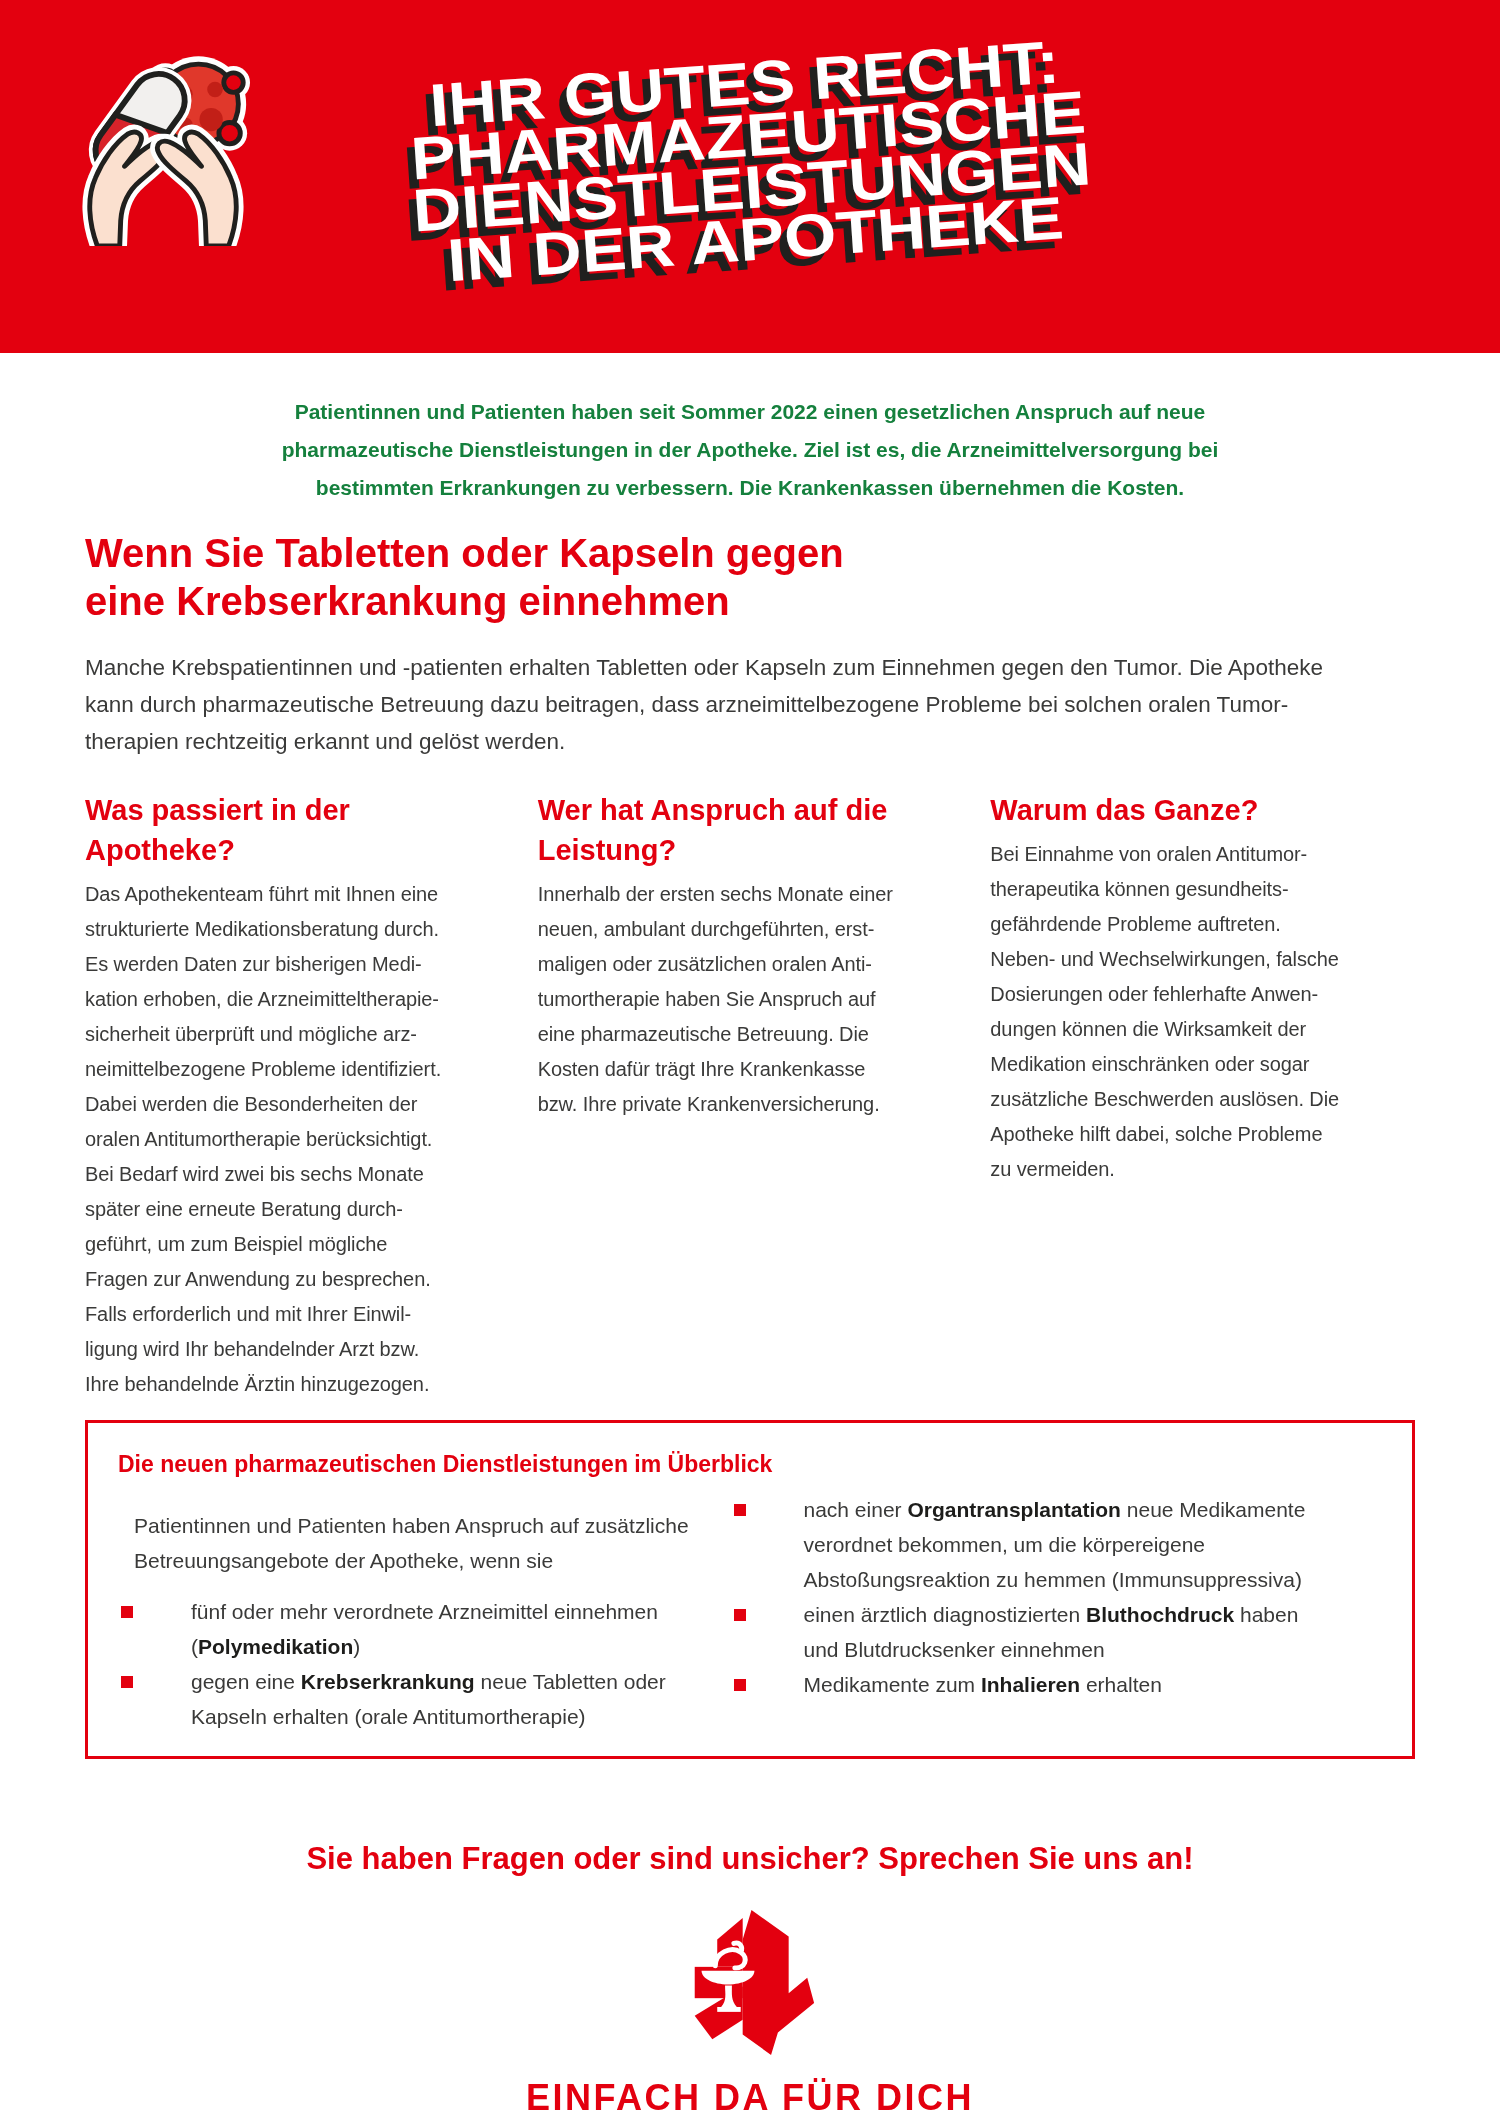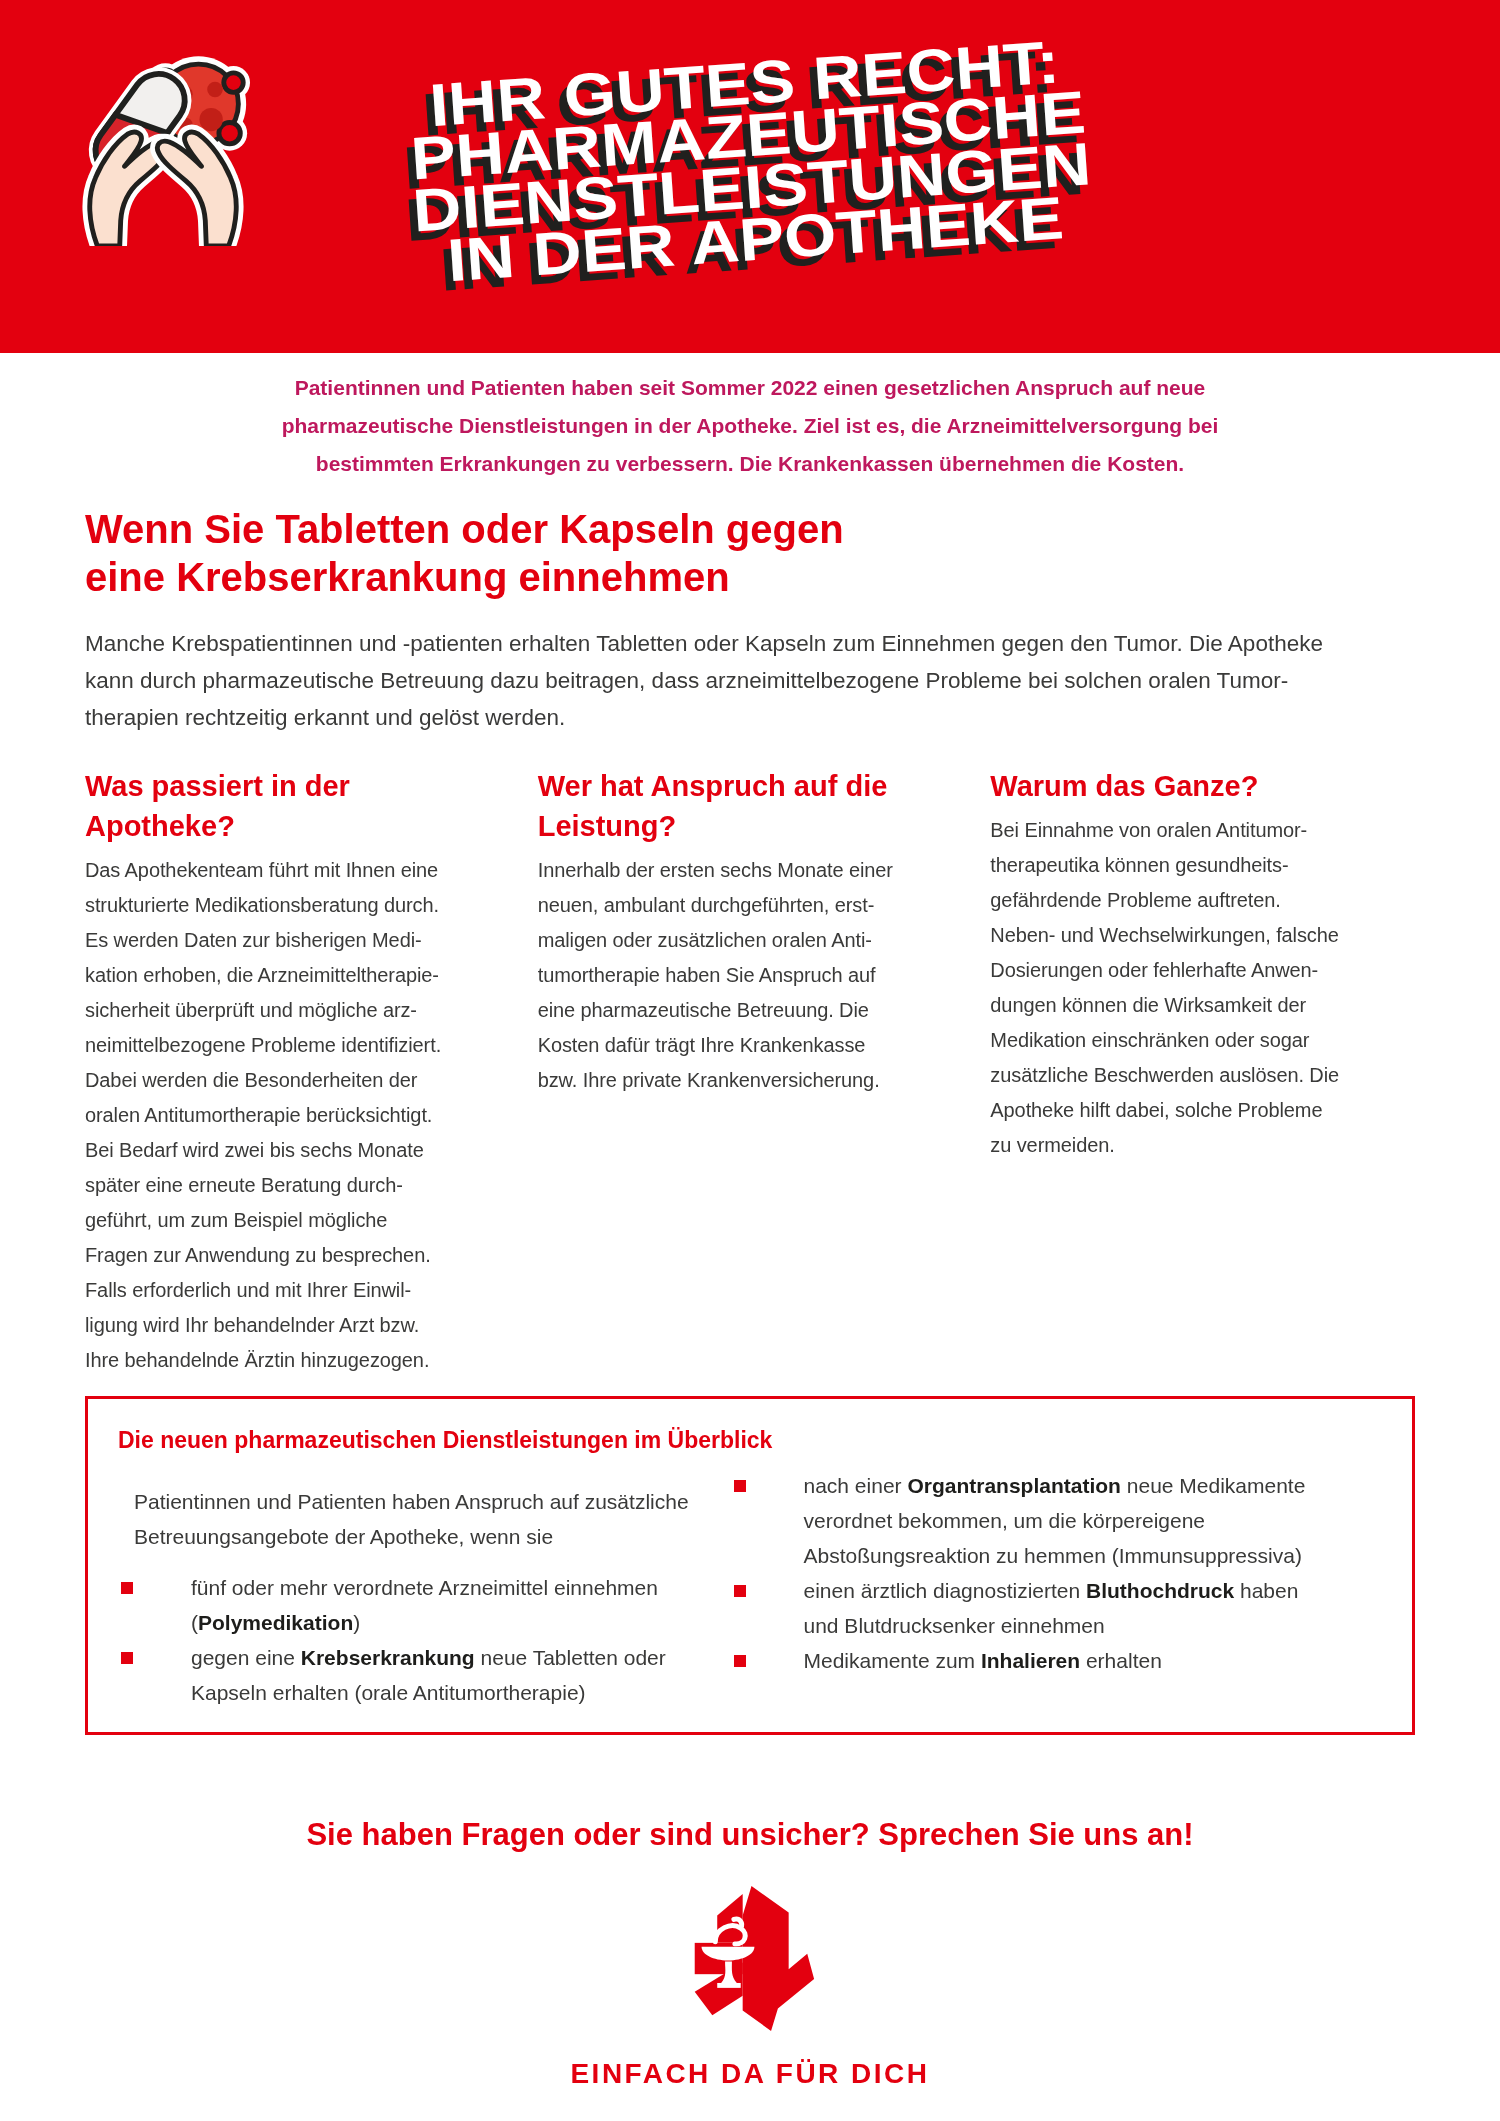--- a/index.html
+++ b/index.html
@@ -13,21 +13,21 @@
   .hlines{
     font-weight:700;font-size:60px;line-height:52px;color:#ffffff;
     white-space:pre-line;letter-spacing:0px;
     transform:rotate(-4deg) scaleX(1.12);transform-origin:center;
     text-shadow:-7px 9px 0 #20201e;
   }
 
   
   .content{padding:0 85px;}
   .intro{
-    margin:16px auto 0;text-align:center;font-weight:700;color:#be185d;
+    margin:40px auto 0;text-align:center;font-weight:700;color:#15803d;
     font-size:21px;line-height:38px;white-space:pre-line;
   }
   h1.main-heading{
     margin:22px 0 0;color:#e3000f;font-size:40px;line-height:48px;
     font-weight:700;white-space:pre-line;
   }
   .lead{margin:24px 0 0;font-size:22.5px;line-height:37px;white-space:pre-line;}
 
   .cols{display:flex;gap:28px;margin-top:30px;}
   .col{flex:1;min-width:0;}
@@ -48,21 +48,21 @@
   .box-right{width:51%;}
   .box-intro{margin:16px;font-size:21px;line-height:35px;white-space:pre-line;}
   .bullet{display:flex;align-items:flex-start;gap:34px;}
   .sq{flex:0 0 12px;width:12px;height:12px;background:#e3000f;margin:12px 24px 0 3px;}
   .btext{margin:0;font-size:21px;line-height:35px;white-space:pre-line;}
   .btext strong{font-weight:700;color:#1d1d1b;}
 
   
   .cta{margin-top:80px;text-align:center;color:#e3000f;font-weight:700;font-size:31px;line-height:40px;}
   .logo-wrap{margin-top:26px;text-align:center;}
-  .brand{margin-top:20px;text-align:center;color:#e3000f;font-weight:700;font-size:28px;letter-spacing:2.5px;line-height:34px;}
+  .brand{margin-top:20px;text-align:center;color:#e3000f;font-weight:700;font-size:36px;letter-spacing:2.5px;line-height:34px;}
 </style>
 </head>
 <body>
 
 <div class="page">
 
   <header class="band">
 
     <div class="hands-icon">
       <svg width="190" height="212" viewBox="0 0 195 218" aria-hidden="true">

